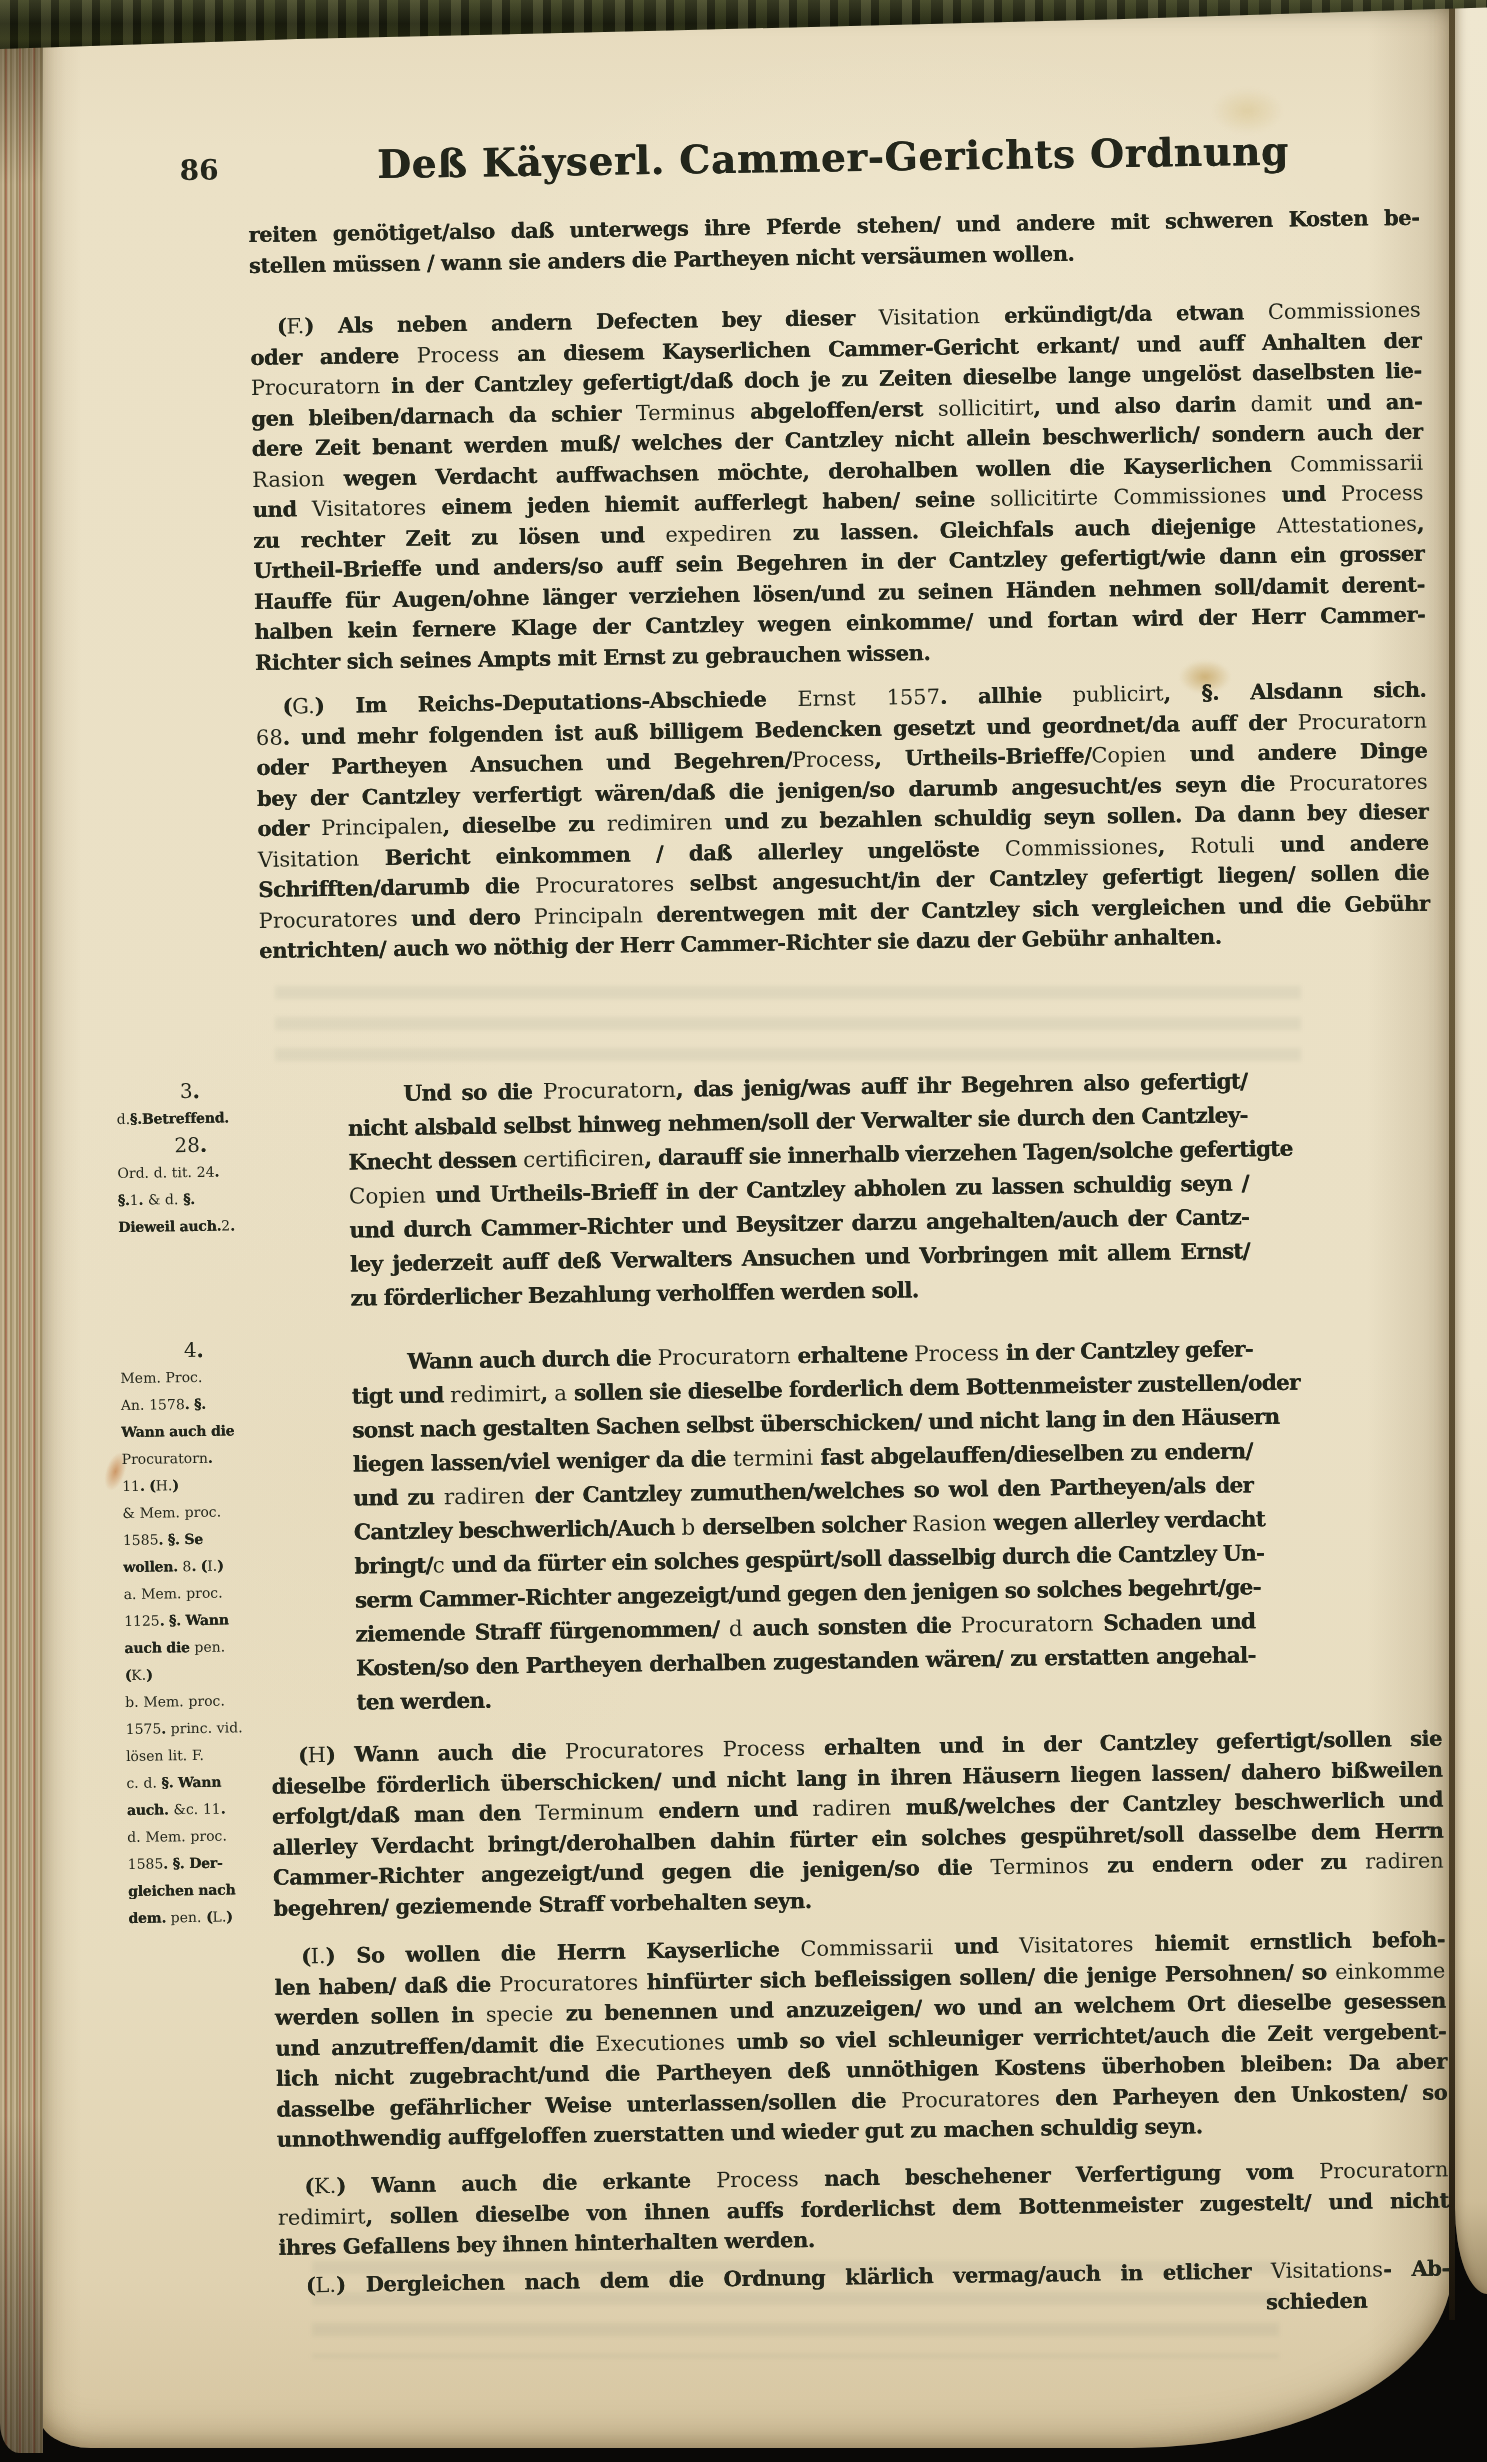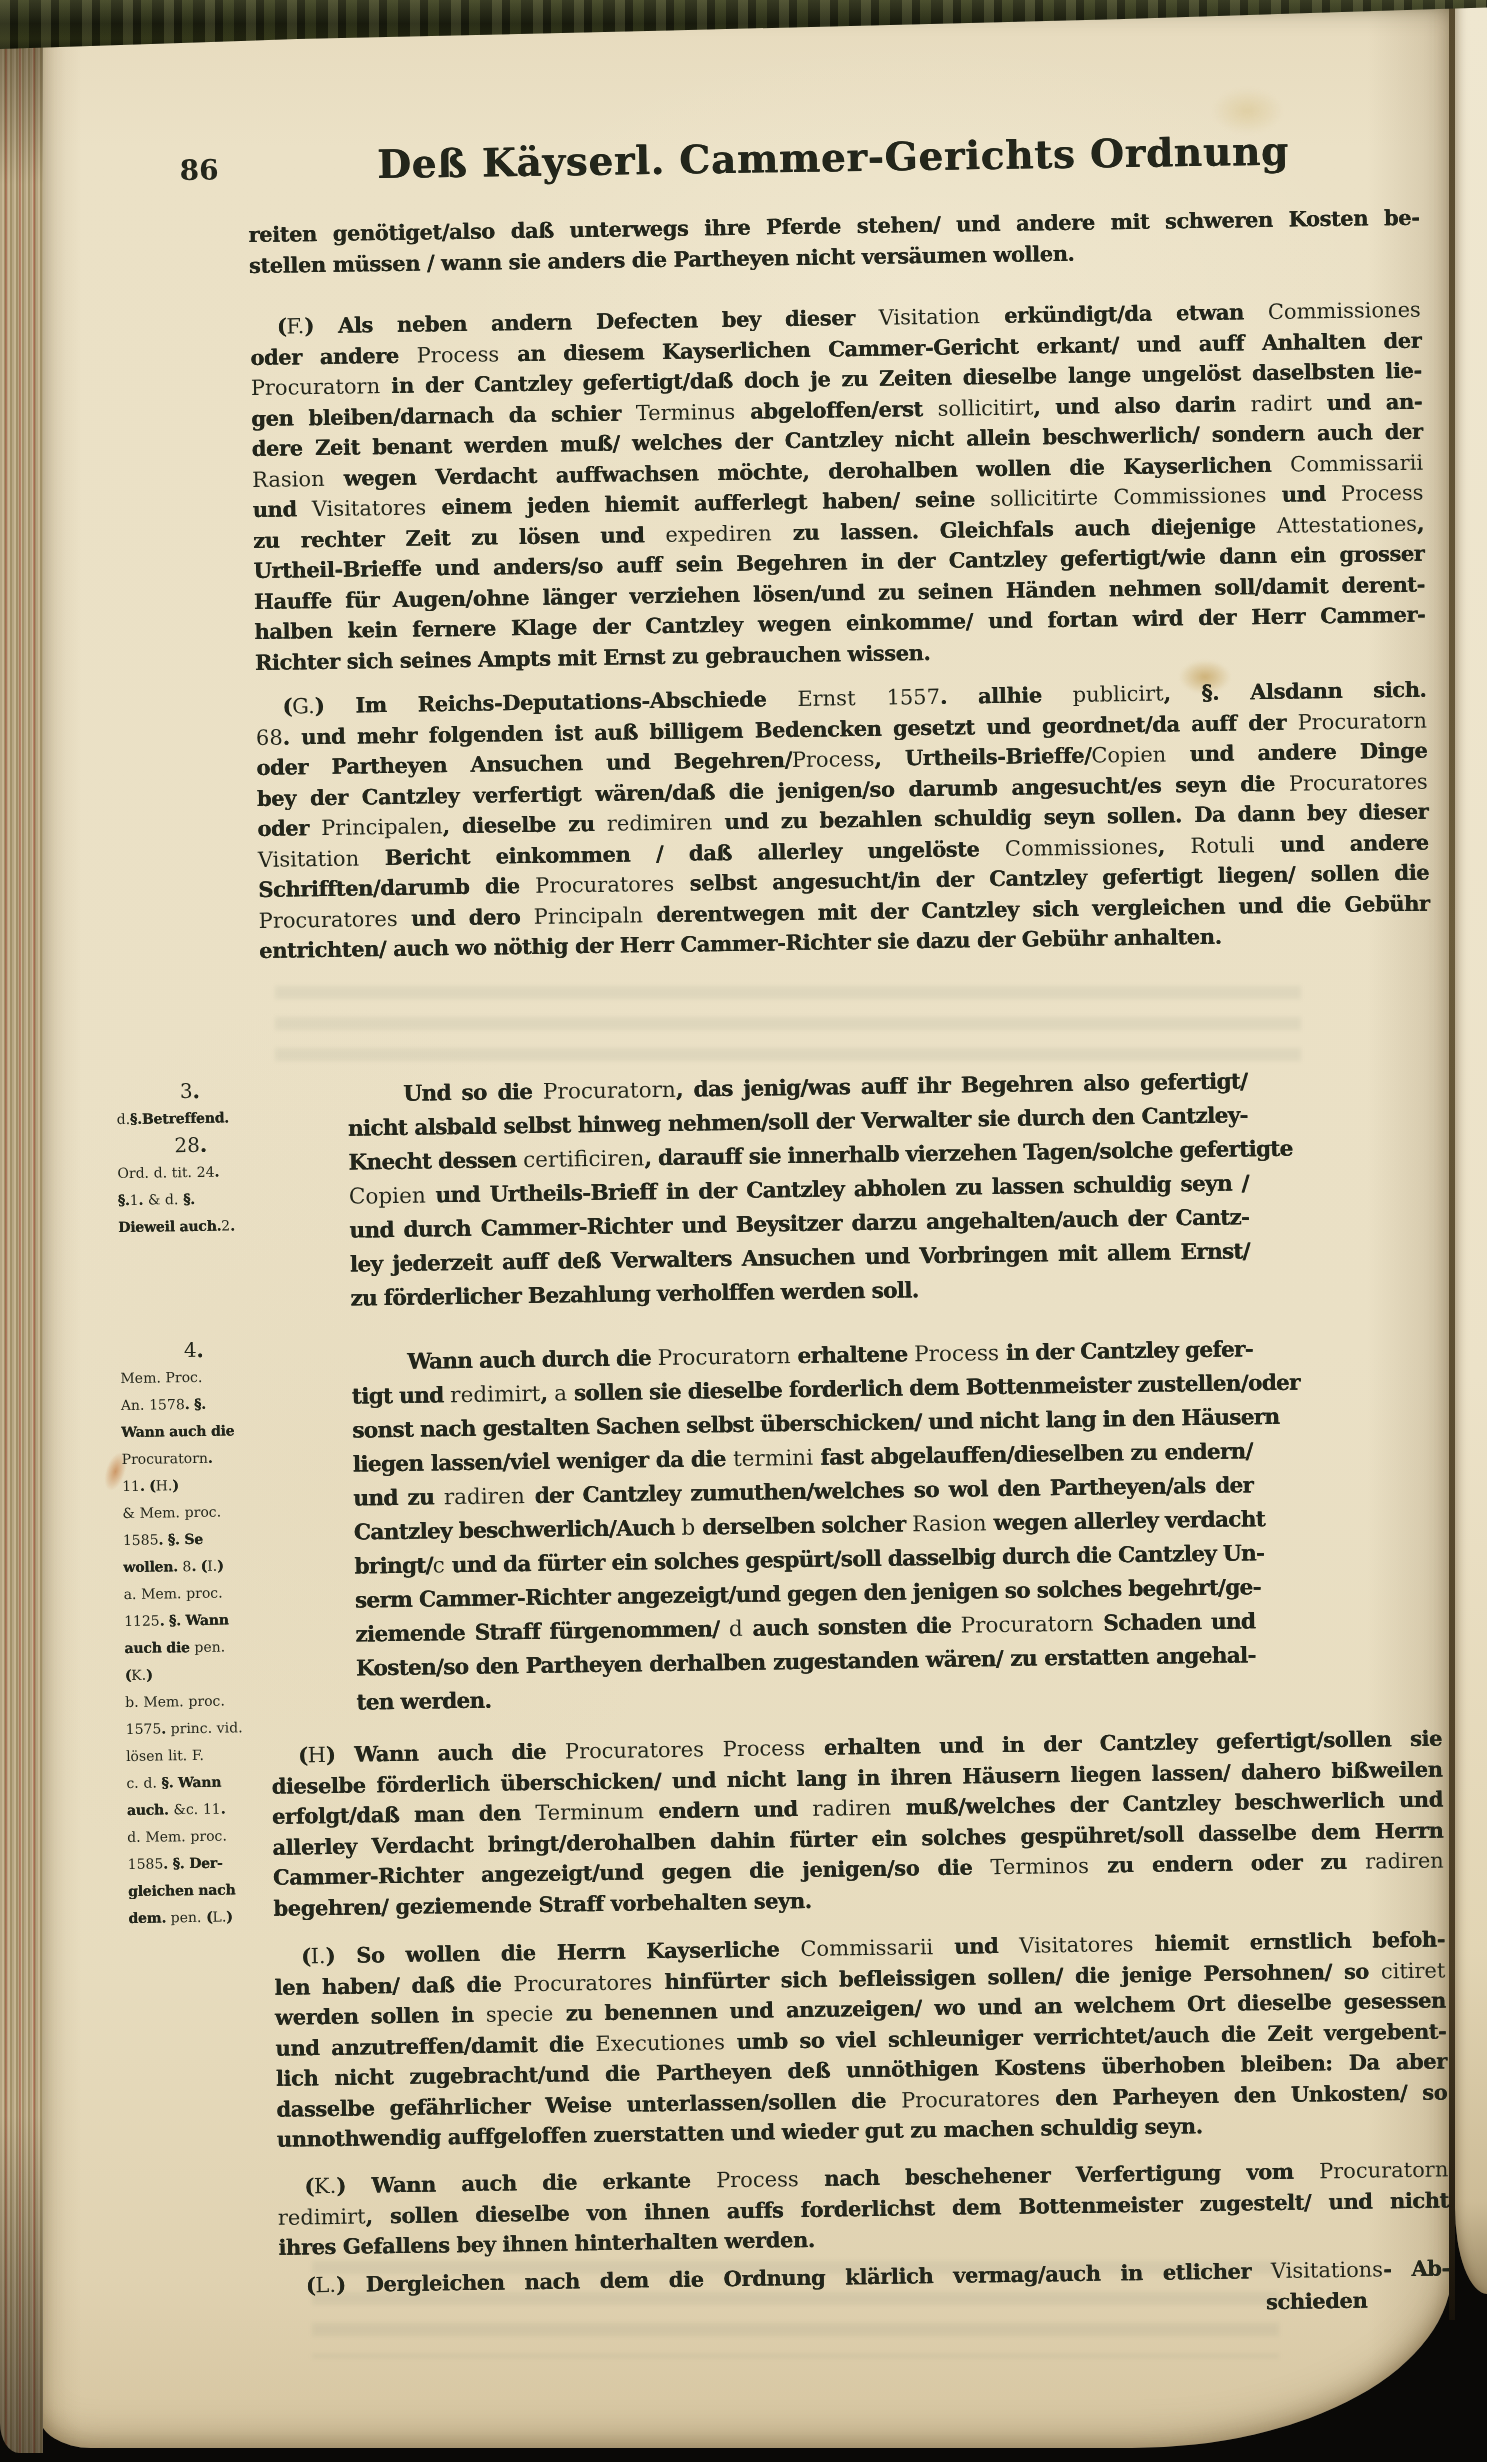--- a/index.html
+++ b/index.html
@@ -90,21 +90,21 @@
     <div class="running-header">Deß Käyserl. Cammer-Gerichts Ordnung</div>
 
   <div class="para small" style="top: 223px;">
         <div class="ln">reiten genötiget/also daß unterwegs ihre Pferde stehen/ und andere mit schweren Kosten be-</div>
         <div class="ln end">stellen müssen / wann sie anders die Partheyen nicht versäumen wollen.</div>
       </div>
       <div class="para small" style="top: 315px;">
         <div class="ln" style="text-indent: 27px;">(<span class="a">F.</span>) Als neben andern Defecten bey dieser <span class="a">Visitation</span> erkündigt/da etwan <span class="a">Commissiones</span></div>
         <div class="ln">oder andere <span class="a">Process</span> an diesem Kayserlichen Cammer-Gericht erkant/ und auff Anhalten der</div>
         <div class="ln"><span class="a">Procuratorn</span> in der Cantzley gefertigt/daß doch je zu Zeiten dieselbe lange ungelöst daselbsten lie-</div>
-        <div class="ln">gen bleiben/darnach da schier <span class="a">Terminus</span> abgeloffen/erst <span class="a">sollicitirt</span>, und also darin <span class="a">radirt</span> und an-</div>
+        <div class="ln">gen bleiben/darnach da schier <span class="a">Terminus</span> abgeloffen/erst <span class="a">sollicitirt</span>, und also darin <span class="a">damit</span> und an-</div>
         <div class="ln">dere Zeit benant werden muß/ welches der Cantzley nicht allein beschwerlich/ sondern auch der</div>
         <div class="ln"><span class="a">Rasion</span> wegen Verdacht auffwachsen möchte, derohalben wollen die Kayserlichen <span class="a">Commissarii</span></div>
         <div class="ln">und <span class="a">Visitatores</span> einem jeden hiemit aufferlegt haben/ seine <span class="a">sollicitirte</span> <span class="a">Commissiones</span> und <span class="a">Process</span></div>
         <div class="ln">zu rechter Zeit zu lösen und <span class="a">expediren</span> zu lassen. Gleichfals auch diejenige <span class="a">Attestationes</span>,</div>
         <div class="ln">Urtheil-Brieffe und anders/so auff sein Begehren in der Cantzley gefertigt/wie dann ein grosser</div>
         <div class="ln">Hauffe für Augen/ohne länger verziehen lösen/und zu seinen Händen nehmen soll/damit derent-</div>
         <div class="ln">halben kein fernere Klage der Cantzley wegen einkomme/ und fortan wird der Herr Cammer-</div>
         <div class="ln end">Richter sich seines Ampts mit Ernst zu gebrauchen wissen.</div>
       </div>
       <div class="para small" style="top: 695px;">
@@ -143,21 +143,21 @@
       <div class="para small" style="top: 1744px;">
         <div class="ln" style="text-indent: 27px;">(<span class="a">H</span>) Wann auch die <span class="a">Procuratores</span> <span class="a">Process</span> erhalten und in der Cantzley gefertigt/sollen sie</div>
         <div class="ln">dieselbe förderlich überschicken/ und nicht lang in ihren Häusern liegen lassen/ dahero bißweilen</div>
         <div class="ln">erfolgt/daß man den <span class="a">Terminum</span> endern und <span class="a">radiren</span> muß/welches der Cantzley beschwerlich und</div>
         <div class="ln">allerley Verdacht bringt/derohalben dahin fürter ein solches gespühret/soll dasselbe dem Herrn</div>
         <div class="ln">Cammer-Richter angezeigt/und gegen die jenigen/so die <span class="a">Terminos</span> zu endern oder zu <span class="a">radiren</span></div>
         <div class="ln end">begehren/ geziemende Straff vorbehalten seyn.</div>
       </div>
       <div class="para small" style="top: 1945px;">
         <div class="ln" style="text-indent: 27px;">(<span class="a">I.</span>) So wollen die Herrn Kayserliche <span class="a">Commissarii</span> und <span class="a">Visitatores</span> hiemit ernstlich befoh-</div>
-        <div class="ln">len haben/ daß die <span class="a">Procuratores</span> hinfürter sich befleissigen sollen/ die jenige Persohnen/ so <span class="a">citiret</span></div>
+        <div class="ln">len haben/ daß die <span class="a">Procuratores</span> hinfürter sich befleissigen sollen/ die jenige Persohnen/ so <span class="a">einkomme</span></div>
         <div class="ln">werden sollen in <span class="a">specie</span> zu benennen und anzuzeigen/ wo und an welchem Ort dieselbe gesessen</div>
         <div class="ln">und anzutreffen/damit die <span class="a">Executiones</span> umb so viel schleuniger verrichtet/auch die Zeit vergebent-</div>
         <div class="ln">lich nicht zugebracht/und die Partheyen deß unnöthigen Kostens überhoben bleiben: Da aber</div>
         <div class="ln">dasselbe gefährlicher Weise unterlassen/sollen die <span class="a">Procuratores</span> den Parheyen den Unkosten/ so</div>
         <div class="ln end">unnothwendig auffgeloffen zuerstatten und wieder gut zu machen schuldig seyn.</div>
       </div>
       <div class="para small" style="top: 2175px;">
         <div class="ln" style="text-indent: 27px;">(<span class="a">K.</span>) Wann auch die erkante <span class="a">Process</span> nach beschehener Verfertigung vom <span class="a">Procuratorn</span></div>
         <div class="ln"><span class="a">redimirt</span>, sollen dieselbe von ihnen auffs forderlichst dem Bottenmeister zugestelt/ und nicht</div>
         <div class="ln end">ihres Gefallens bey ihnen hinterhalten werden.</div>

